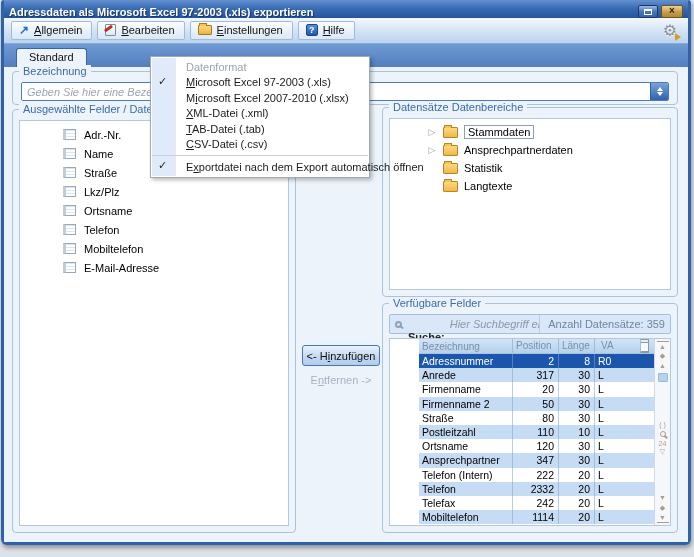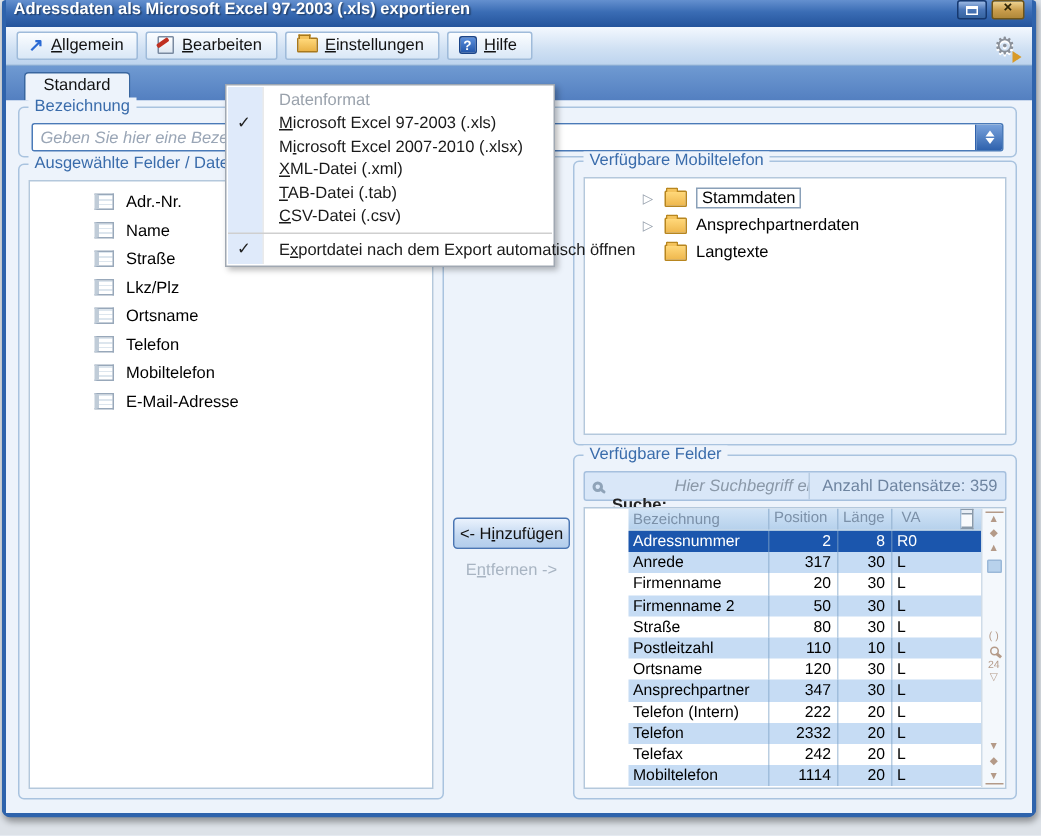--- a/index.html
+++ b/index.html
@@ -15,21 +15,21 @@
     border:3px solid #2e63ac; border-top:none;
     border-radius:3px 3px 6px 6px;
     background:#edf3fb;
     box-shadow:1px 3px 4px rgba(0,0,0,.35);
     display:flex; flex-direction:column;
   }
   
   .titlebar{
     height:18px; flex:0 0 18px;
     background:linear-gradient(#6490cf, #3a6cb4 45%, #24549c);
-    display:flex; align-items:flex-start; padding:0 5px;
+    display:flex; align-items:flex-end; padding:0 5px;
   }
   .title{ color:#fff; font-weight:bold; font-size:11px; text-shadow:1px 1px 1px rgba(0,0,0,.45); white-space:nowrap;}
   .winbtns{ margin-left:auto; display:flex; gap:3px; }
   .btn-restore{
     width:20px; height:13px; border:1px solid #16386e; border-radius:2px;
     background:linear-gradient(#9cb9e4,#4a76b8 50%,#35639f);
     display:flex; align-items:center; justify-content:center; cursor:default;
   }
   .btn-restore i{ display:block; width:8px; height:6px; border:1px solid #fff; border-top-width:2px; }
   .btn-close{
@@ -242,31 +242,36 @@
             <span class="field-icon"></span>
             <span>E-Mail-Adresse</span>
           </div>
       </div>
     </div>
 
     <button class="addbtn">&lt;- H<u>i</u>nzufügen</button>
     <div class="removelbl">E<u>n</u>tfernen -&gt;</div>
 
     <div class="group" style="left:378px; top:40px; width:296px; height:190px;">
-      <span class="glabel">Verfügbare Mobiltelefon</span>
+      <span class="glabel">Datensätze Datenbereiche</span>
       <div class="whitebox" style="left:6px; top:10px; right:6px; bottom:6px; padding-top:4px;">
         <div class="trow">
           <span class="tw-arrow">▷</span>
           <span class="folder"></span>
           <span class="sel-node">Stammdaten</span>
         </div>
         <div class="trow">
           <span class="tw-arrow">▷</span>
           <span class="folder"></span>
           <span>Ansprechpartnerdaten</span>
+        </div>
+        <div class="trow">
+          <span class="tw-arrow"></span>
+          <span class="folder"></span>
+          <span>Statistik</span>
         </div>
         <div class="trow">
           <span class="tw-arrow"></span>
           <span class="folder"></span>
           <span>Langtexte</span>
         </div>
       </div>
     </div>
 
     <div class="group" style="left:378px; top:236px; width:296px; height:230px;">

